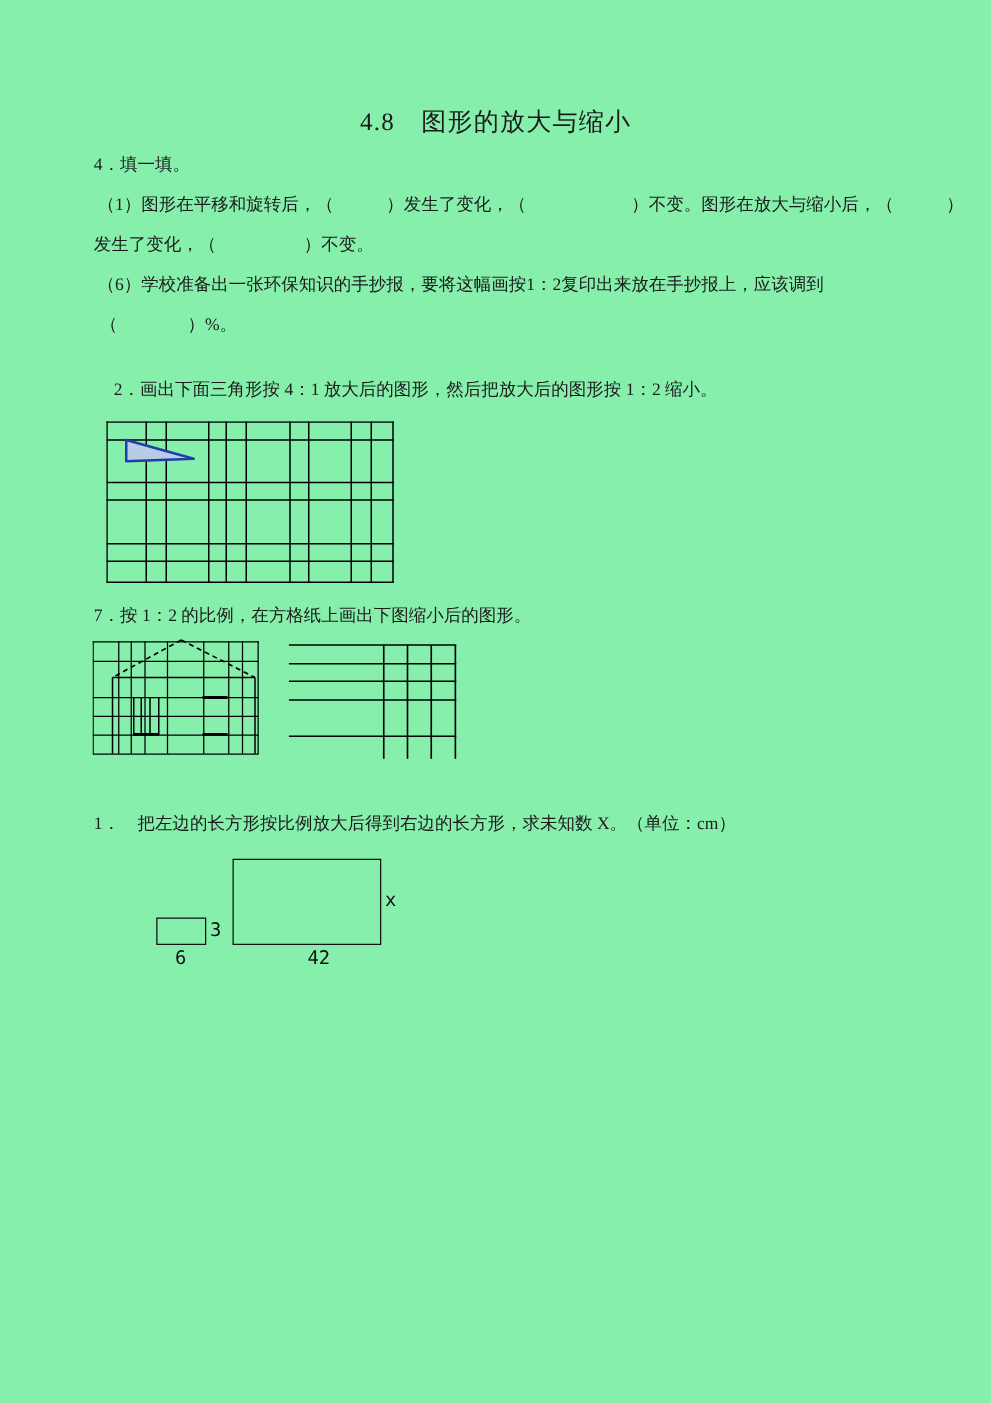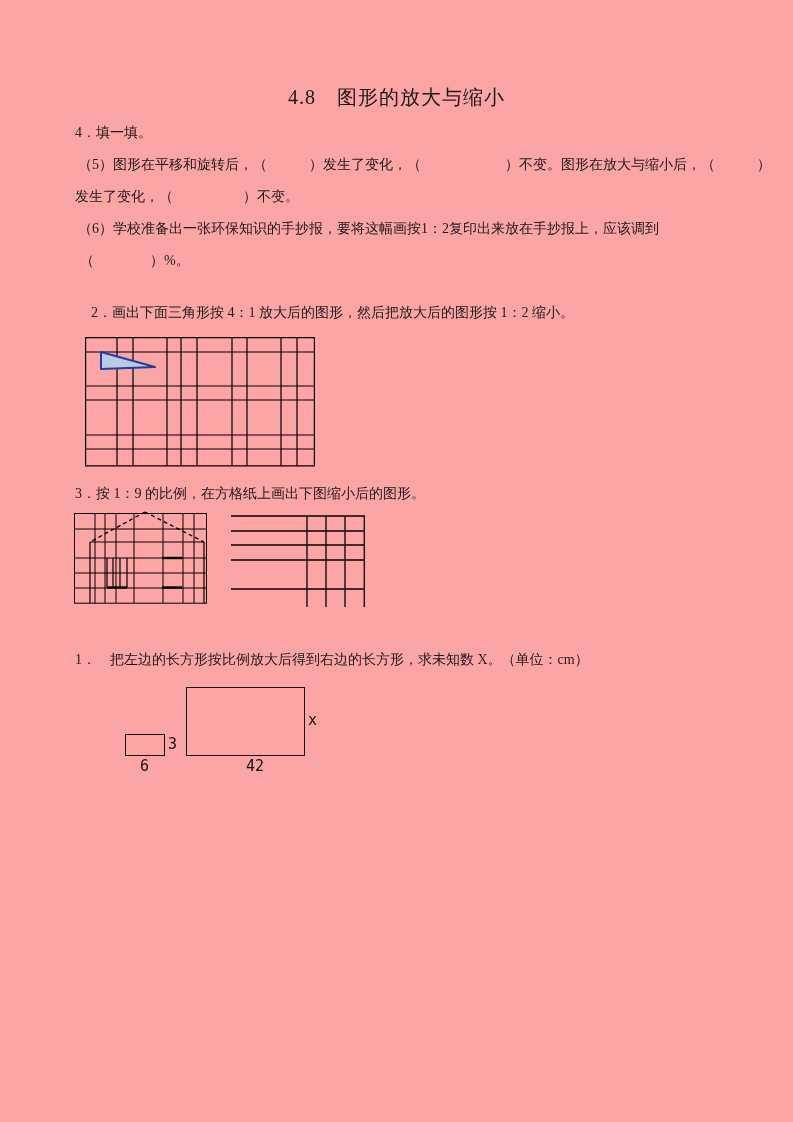--- a/index.html
+++ b/index.html
@@ -4,21 +4,21 @@
 <style>
   html, body {
     margin: 0;
     padding: 0;
     background: #ffffff;
   }
   .page {
     position: relative;
     width: 793px;
     height: 1122px;
-    background: #fca5a5;
+    background: #86efac;
     font-family: "Liberation Serif", "DejaVu Serif", serif;
     color: #1a1a1a;
     overflow: hidden;
   }
   .abs { position: absolute; }
   .title {
     top: 84px;
     left: 0;
     width: 100%;
     text-align: center;
@@ -45,21 +45,21 @@
   }
 </style>
 </head>
 <body>
 
 <div class="page">
 
   <div class="abs title">4.8　图形的放大与缩小</div>
 
   <div class="abs bodytext" style="left:75px; top:124px;">4．填一填。</div>
-  <div class="abs bodytext" style="left:78px; top:156px;">（5）图形在平移和旋转后，（　　　）发生了变化，（　　　　　　）不变。图形在放大与缩小后，（　　　）</div>
+  <div class="abs bodytext" style="left:78px; top:156px;">（1）图形在平移和旋转后，（　　　）发生了变化，（　　　　　　）不变。图形在放大与缩小后，（　　　）</div>
   <div class="abs bodytext" style="left:75px; top:188px;">发生了变化，（　　　　　）不变。</div>
   <div class="abs bodytext" style="left:78px; top:220px;">（6）学校准备出一张环保知识的手抄报，要将这幅画按1：2复印出来放在手抄报上，应该调到</div>
   <div class="abs bodytext" style="left:80px; top:252px;">（　　　　）%。</div>
 
   <div class="abs bodytext" style="left:75px; top:304px;margin-left:16px;">2．画出下面三角形按 4：1 放大后的图形，然后把放大后的图形按 1：2 缩小。</div>
 
   <svg class="abs fig" style="left:85px; top:337px;" width="231" height="130" viewBox="0 0 231 130">
     <g stroke="#000" stroke-width="1.2">
 
       <line x1="0" y1="0.6" x2="230" y2="0.6"></line>
@@ -78,21 +78,21 @@
       <line x1="112" y1="0" x2="112" y2="129"></line>
       <line x1="147" y1="0" x2="147" y2="129"></line>
       <line x1="162" y1="0" x2="162" y2="129"></line>
       <line x1="196" y1="0" x2="196" y2="129"></line>
       <line x1="212" y1="0" x2="212" y2="129"></line>
       <line x1="229.4" y1="0" x2="229.4" y2="129"></line>
     </g>
     <polygon points="16,15 16,32 70,30" fill="#b8cce4" stroke="#1f3fa8" stroke-width="2" stroke-linejoin="round"></polygon>
   </svg>
 
-  <div class="abs bodytext" style="left:75px; top:485px;">3．按 1：9 的比例，在方格纸上画出下图缩小后的图形。</div>
+  <div class="abs bodytext" style="left:75px; top:485px;">7．按 1：2 的比例，在方格纸上画出下图缩小后的图形。</div>
 
   <svg class="abs fig" style="left:74px; top:511px;" width="134" height="95" viewBox="0 0 134 95">
     <g stroke="#000" stroke-width="1">
 
       <line x1="0" y1="2.5" x2="133" y2="2.5"></line>
       <line x1="0" y1="18" x2="133" y2="18"></line>
       <line x1="0" y1="47" x2="133" y2="47"></line>
       <line x1="0" y1="62" x2="133" y2="62"></line>
       <line x1="0" y1="77" x2="133" y2="77"></line>
       <line x1="0" y1="92.2" x2="133" y2="92.2"></line>

